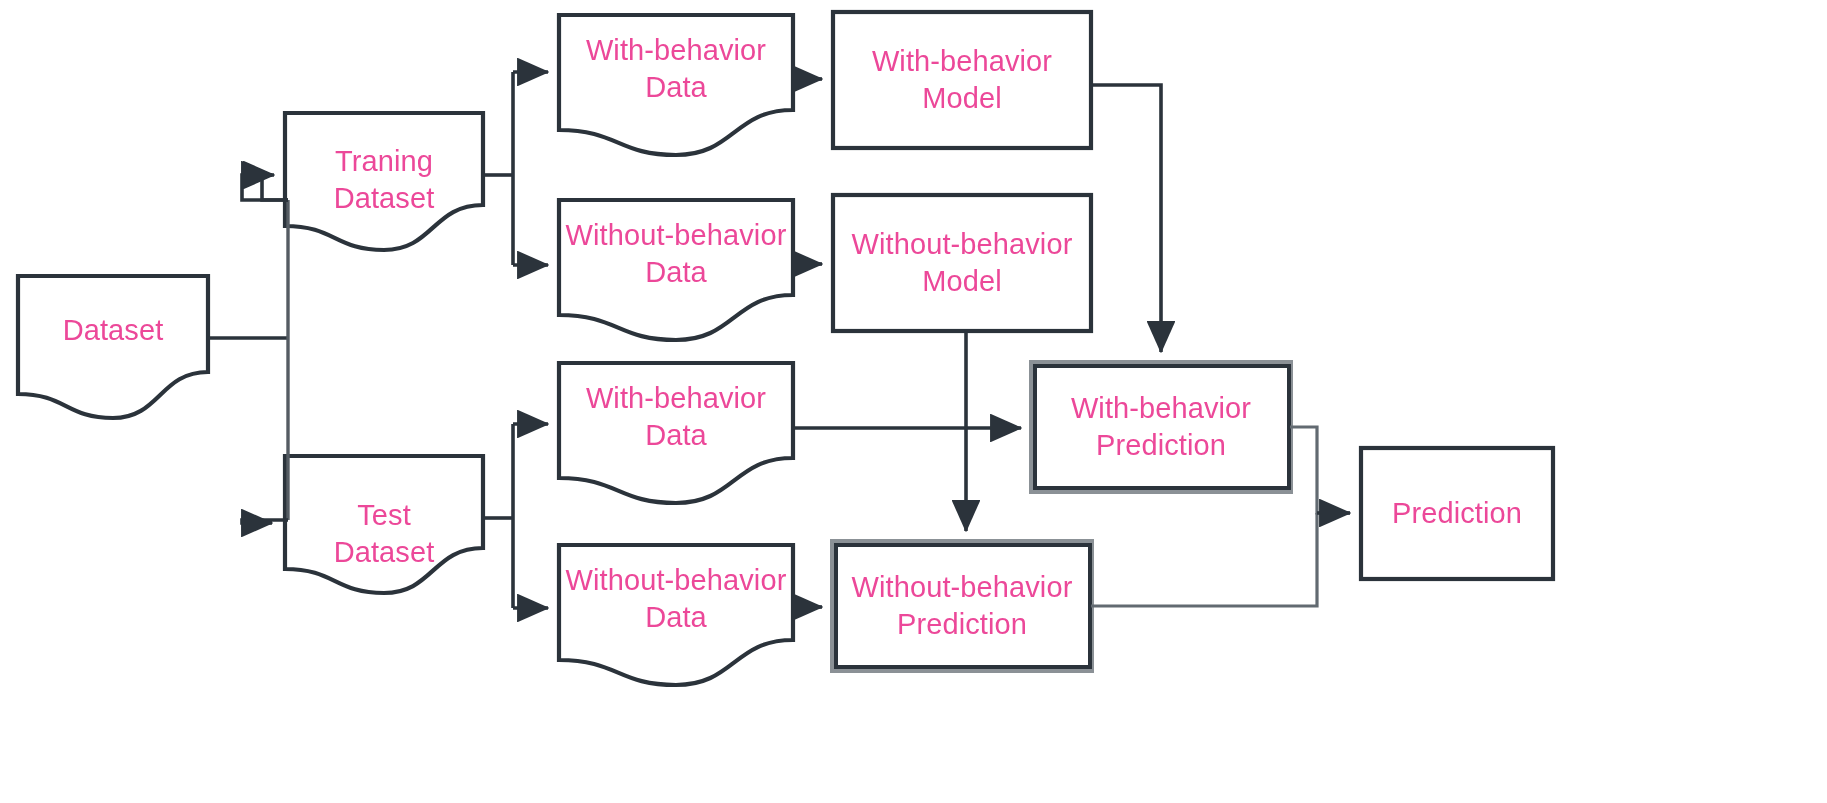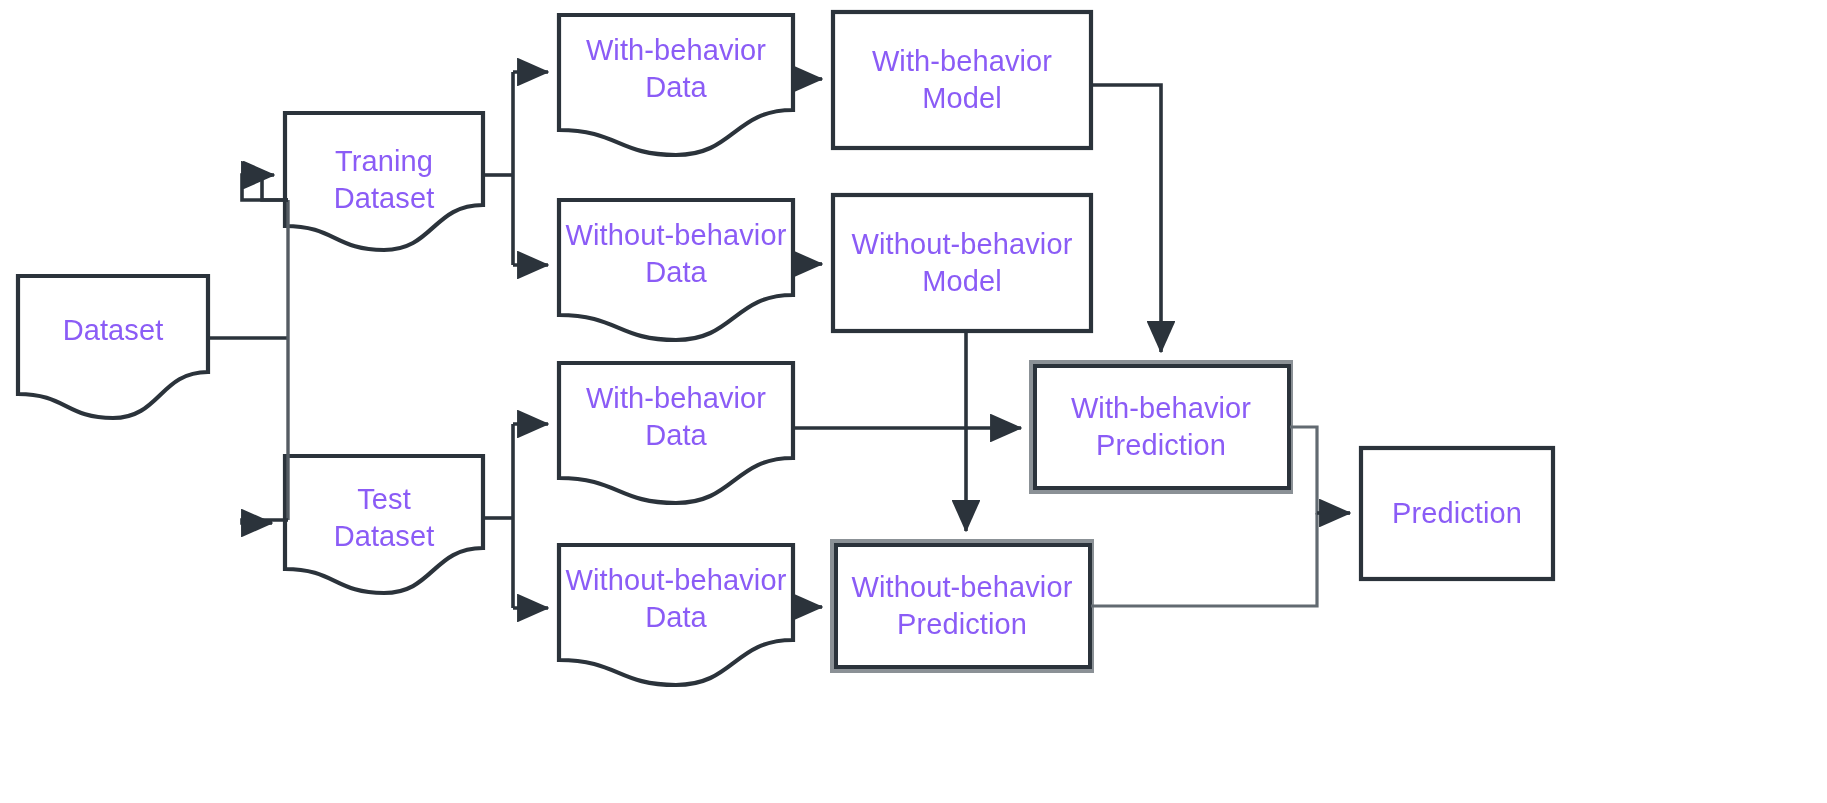--- a/index.html
+++ b/index.html
@@ -25,21 +25,21 @@
     width: 1827px;
     height: 803px;
   }
   .node-label {
     position: absolute;
     display: flex;
     flex-direction: column;
     align-items: center;
     justify-content: center;
     text-align: center;
-    color: #8b5cf6;
+    color: #ec4899;
     font-family: "Liberation Sans", sans-serif;
     font-size: 29px;
     line-height: 1.28;
     letter-spacing: 0.1px;
     pointer-events: none;
     white-space: pre;
   }
   .node-label span { display: block; }
 </style>
 </head>
@@ -119,21 +119,21 @@
 
   <div class="node-label" style="left:18px; top:276px; width:190px; height:110px;">
     <span>Dataset</span>
   </div>
 
   <div class="node-label" style="left:285px; top:126px; width:198px; height:108px;">
     <span>Traning</span>
     <span>Dataset</span>
   </div>
 
-  <div class="node-label" style="left:285px; top:464px; width:198px; height:108px;">
+  <div class="node-label" style="left:285px; top:480px; width:198px; height:108px;">
     <span>Test</span>
     <span>Dataset</span>
   </div>
 
   <div class="node-label" style="left:559px; top:15px; width:234px; height:108px;">
     <span>With-behavior</span>
     <span>Data</span>
   </div>
 
   <div class="node-label" style="left:559px; top:200px; width:234px; height:108px;">

